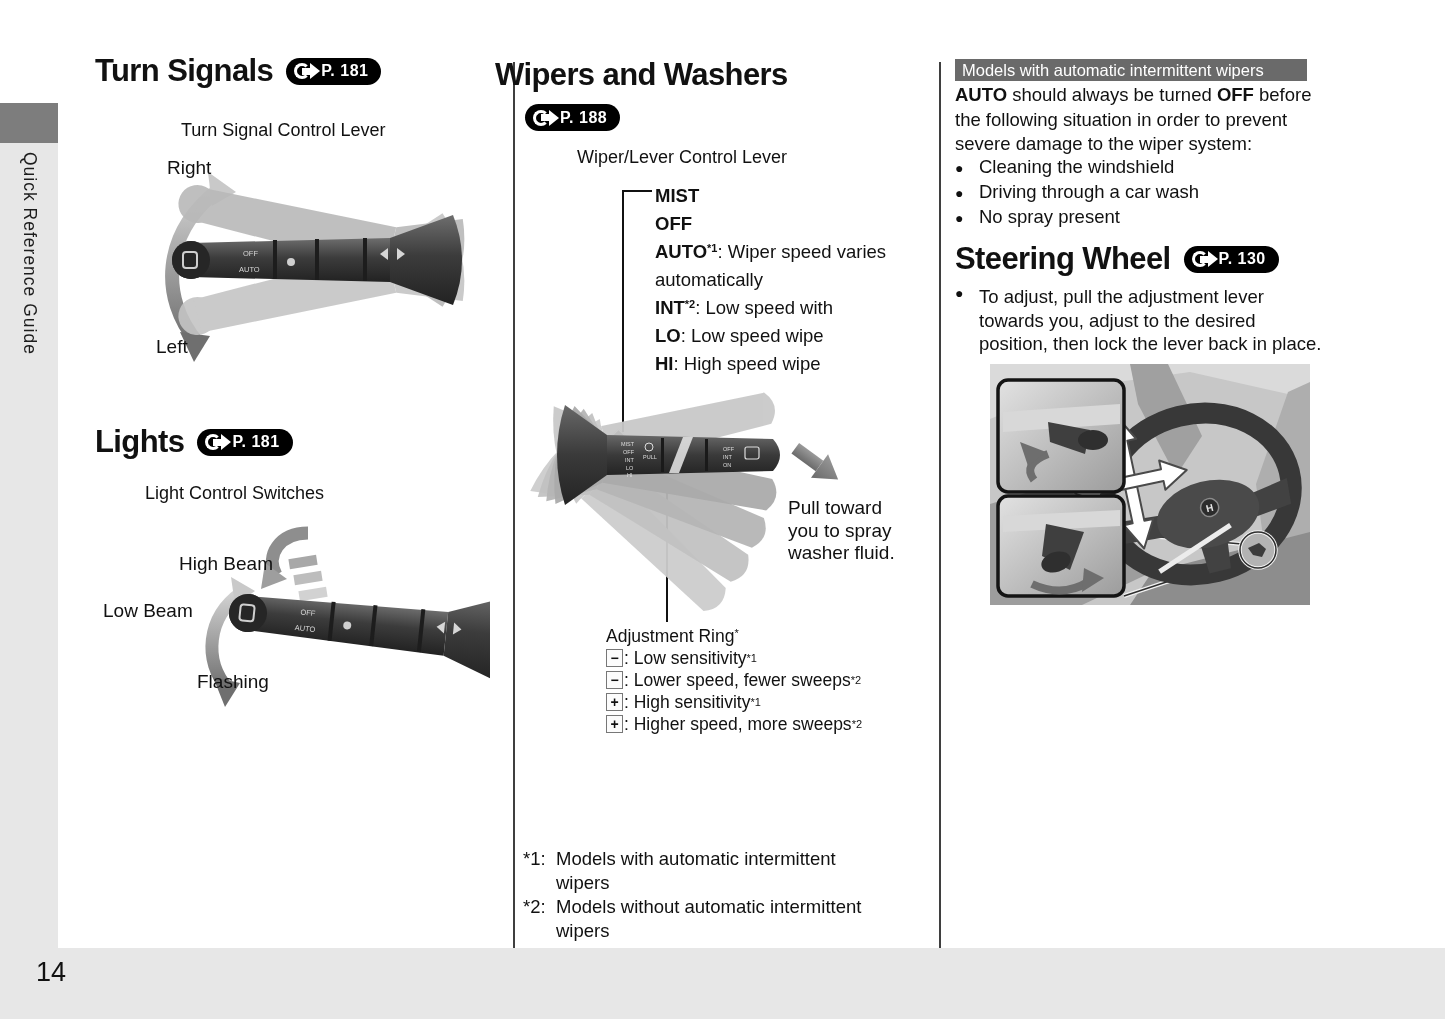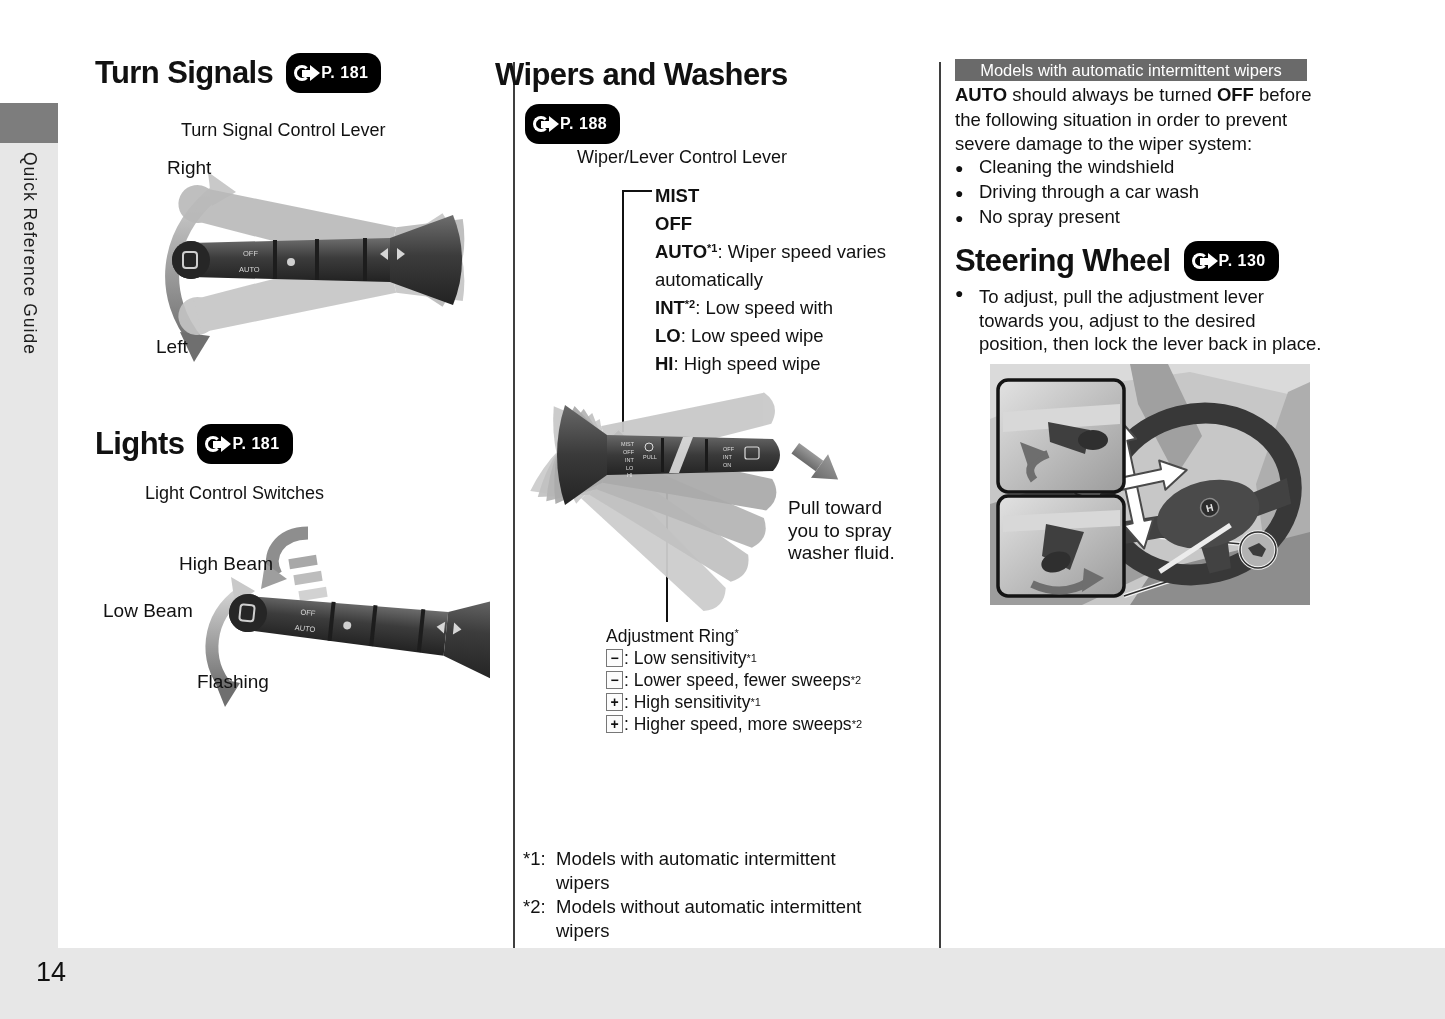--- a/index.html
+++ b/index.html
@@ -11,21 +11,21 @@
   .side-tab{left:0;top:103px;width:58px;height:40px;background:#7d7d7d;}
   .side-text{left:19px;top:152px;writing-mode:vertical-rl;font-size:17.5px;letter-spacing:1px;color:#1c1c1c;}
   
   .footer{left:0;top:948px;width:1445px;height:71px;background:#e7e7e7;}
   .page-num{left:36px;top:957px;font-size:27px;color:#111;}
   
   .vdiv{width:1.6px;background:#3f3f3f;top:62px;height:886px;}
   
   .h-row{display:flex;align-items:center;gap:13px;}
   .h1{font-size:31px;font-weight:bold;letter-spacing:-0.6px;white-space:nowrap;}
-  .badge{display:inline-flex;align-items:center;background:#000;border-radius:14px;height:40px;
+  .badge{display:inline-flex;align-items:center;background:#000;border-radius:14px;height:27px;
          padding:0 13px 0 8px;flex:none;}
   .b-cres{width:10px;height:10px;border:3.5px solid #fff;border-right-color:transparent;
           border-radius:50%;margin-right:-8px;flex:none;}
   .b-shaft{width:8px;height:7px;background:#fff;flex:none;}
   .b-head{width:0;height:0;border:8px solid transparent;border-left:10px solid #fff;
           border-right-width:0;flex:none;}
   .b-text{color:#fff;font-weight:bold;font-size:16px;margin-left:1px;letter-spacing:0.5px;white-space:nowrap;}
   .cap{font-size:18px;white-space:nowrap;}
   .lbl{font-size:19px;white-space:nowrap;}
   
@@ -46,21 +46,21 @@
   .abox{display:inline-flex;justify-content:center;align-items:center;width:15px;height:16px;
         border:1.3px solid #777;background:#fcfcfc;font-size:14px;font-weight:bold;color:#111;
         margin-right:1px;flex:none;}
   .adj-row sup{font-size:11px;vertical-align:5px;}
   
   .fnotes{left:523px;top:847px;width:430px;font-size:18.5px;line-height:24px;}
   .fn-row{display:flex;}
   .fn-marker{width:33px;flex:none;}
   
   .note-header{left:955px;top:59px;width:352px;height:22px;background:#6a6a6a;color:#fff;
-               font-size:16.5px;line-height:22px;box-sizing:border-box;white-space:nowrap;text-align:center;}
+               font-size:16.5px;line-height:22px;padding-left:7px;box-sizing:border-box;white-space:nowrap;}
   .note-body{left:955px;top:83px;width:410px;font-size:18.5px;line-height:24.5px;}
   .note-body b{font-weight:bold;}
   .bullets{left:955px;top:156px;font-size:18.5px;}
   .bullet-row{display:flex;align-items:baseline;height:25px;}
   .bullet-dot{font-size:14px;width:24px;flex:none;}
   .sw-bullet{left:955px;top:285px;display:flex;font-size:18.5px;}
   .sw-lines{line-height:23.5px;}
   .nowrap{white-space:nowrap;}
 </style>
 </head>

